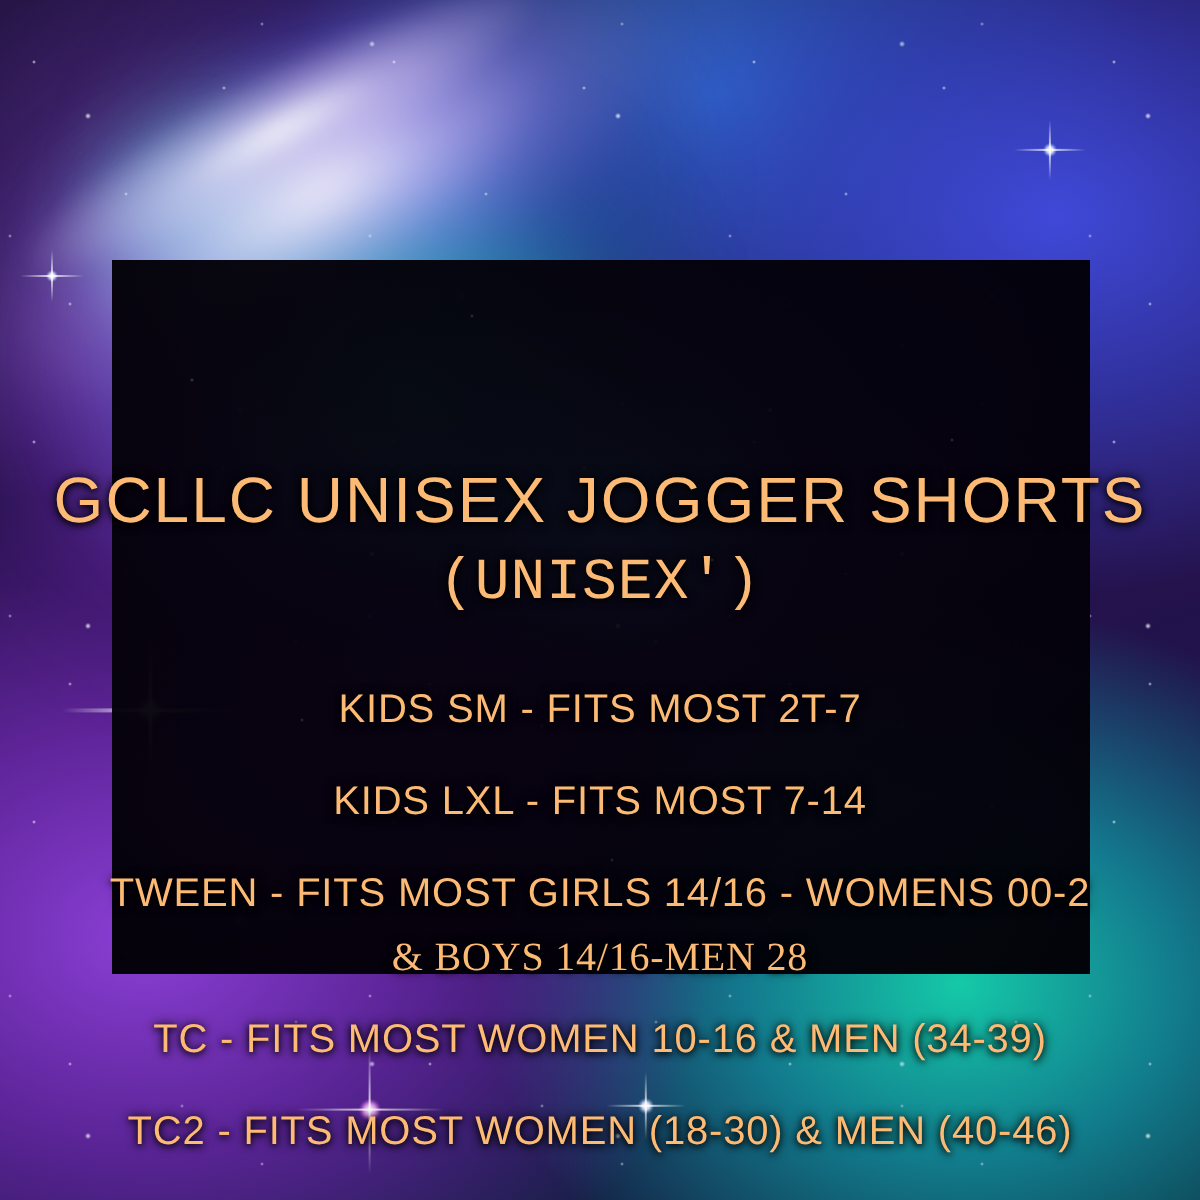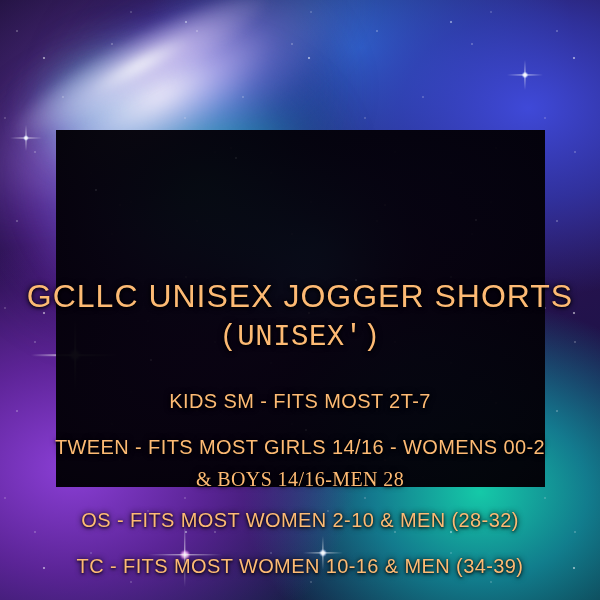--- a/index.html
+++ b/index.html
@@ -248,31 +248,34 @@
 
     <div class="title">GCLLC UNISEX JOGGER SHORTS</div>
     <div class="subtitle">(UNISEX')</div>
 
     <div class="lines">
 
       <div class="line">
         <span>KIDS SM - FITS MOST 2T-7</span>
       </div>
 
+      <div class="line">
+        <span>KIDS LXL - FITS MOST 7-14</span>
+      </div>
 
       <div class="line wrap">
         <span>TWEEN - FITS MOST GIRLS 14/16 - WOMENS 00-2</span>
         <span class="sub">&amp; BOYS 14/16-MEN 28</span>
       </div>
 
-      <div class="line">
-        <span>OS - FITS MOST WOMEN 2-10 &amp; MEN (28-32)</span>
-      </div>
 
       <div class="line">
         <span>TC - FITS MOST WOMEN 10-16 &amp; MEN (34-39)</span>
       </div>
 
+      <div class="line">
+        <span>TC2 - FITS MOST WOMEN (18-30) &amp; MEN (40-46)</span>
+      </div>
 
 
     </div>
   </div>
 </div>
 
 </body></html>

